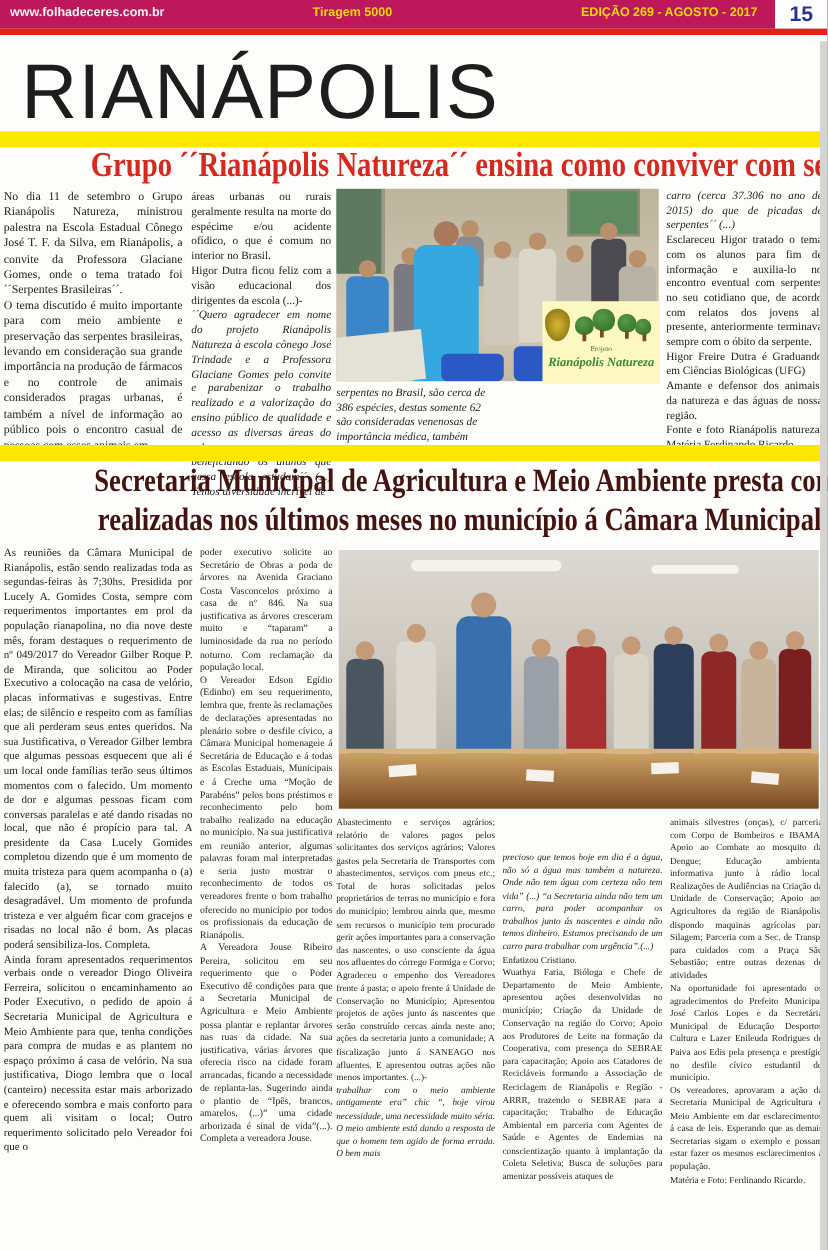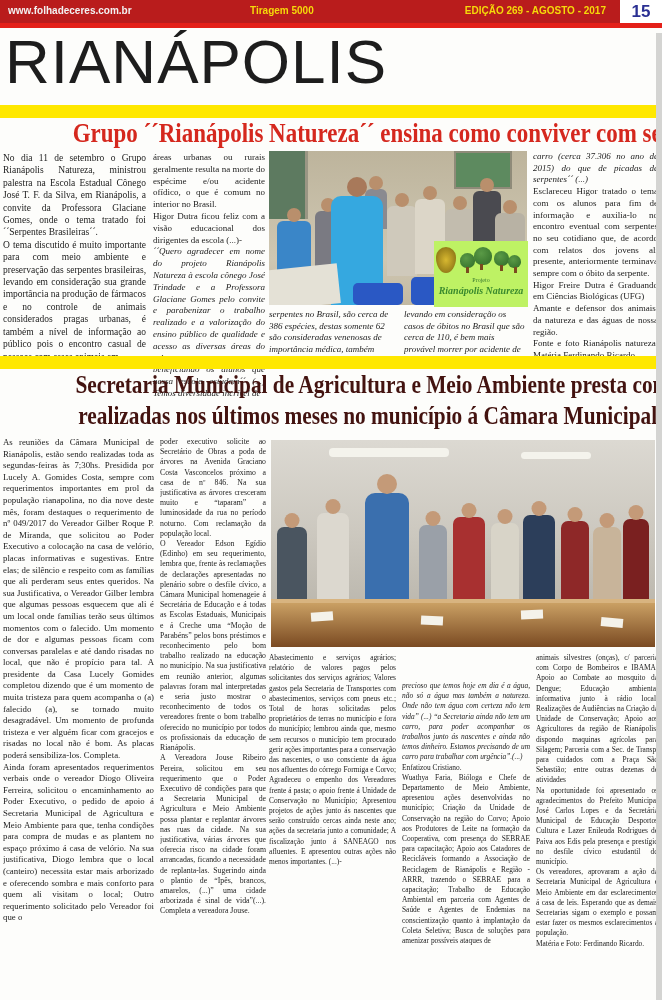--- a/index.html
+++ b/index.html
@@ -1,30 +1,30 @@
 <!DOCTYPE html>
 <html><head>
 <meta charset="utf-8">
 <style>
   html,body{margin:0;padding:0;background:#888;}
   .page{position:relative;width:662px;height:1000px;margin:0 auto;background:#fdfdfb;overflow:hidden;
         font-family:"Liberation Serif",serif;color:#222;}
   .abs{position:absolute;}
 
   
-  .topbar{left:0;top:0;width:662px;height:23px;background:#b91c1c;font-family:"Liberation Sans",sans-serif;
+  .topbar{left:0;top:0;width:662px;height:23px;background:#be185d;font-family:"Liberation Sans",sans-serif;
           font-size:10px;font-weight:bold;}
   .site-url{left:8px;top:5px;color:#f2f2f2;}
   .tiragem{left:250px;top:5px;color:#f5d90a;}
   .edition{right:56px;top:5px;color:#f5d90a;}
   .pagebox{right:0;top:0;width:42px;height:23px;background:#ffffff;text-align:center;}
   .pagebox span{color:#2b3093;font-size:17px;font-weight:bold;font-family:"Liberation Sans",sans-serif;line-height:23px;}
   .redstripe{left:0;top:23px;width:662px;height:5px;background:#e42019;}
 
-  .city{left:5px;top:22px;margin:0;font-family:"Liberation Sans",sans-serif;font-weight:400;
+  .city{left:5px;top:22px;margin:12px;font-family:"Liberation Sans",sans-serif;font-weight:400;
         font-size:62px;line-height:80px;color:#1d1d1d;letter-spacing:1px;}
   .ys{left:0;width:662px;height:13px;background:#ffe800;}
   .ys1{top:105px;} .ys2{top:356px;}
 
   .headline1{left:0;top:117px;width:662px;margin:0;text-align:center;white-space:nowrap;
              font-size:28px;font-weight:bold;color:#d5281e;}
   .headline2{left:0;top:369px;width:662px;margin:0;text-align:center;white-space:nowrap;
              font-size:26px;line-height:31px;font-weight:bold;color:#431310;}
   .cond{display:inline-block;transform:scaleX(0.82);transform-origin:50% 50%;}
 
@@ -63,21 +63,21 @@
   .ph1 .q8{left:226px;top:62px;width:30px;height:62px;background:#b8b2a4;}
   .ph1 .q9{left:96px;top:38px;width:22px;height:40px;background:#8a8a90;}
   .ph1 .jeans{position:absolute;left:66px;top:118px;width:44px;height:36px;background:#44618e;}
   .ph1 .table{position:absolute;left:-6px;top:116px;width:76px;height:40px;background:#e4e1d6;transform:rotate(-6deg);}
   .ph1 .chair{position:absolute;background:#2a58c4;border-radius:5px;}
   .ph1 .c1{left:84px;top:132px;width:50px;height:22px;}
   .ph1 .c2{left:142px;top:126px;width:52px;height:28px;}
   .ph1 .c3{left:202px;top:120px;width:54px;height:34px;}
 
   
-  .logo{left:434px;top:241px;width:94px;height:66px;background:#bef264;text-align:center;}
+  .logo{left:434px;top:241px;width:94px;height:66px;background:#fef9c3;text-align:center;}
   .seal{position:absolute;left:2px;top:6px;width:20px;height:26px;
         background:radial-gradient(#d8b830,#7a6410);border-radius:50% 50% 50% 50%/40% 40% 60% 60%;}
   .trees{position:absolute;left:24px;top:4px;width:68px;height:30px;}
   .tree{position:absolute;width:15px;height:15px;border-radius:50% 50% 45% 45%;
         background:radial-gradient(circle at 40% 35%,#5a9a46,#2f6b28);}
   .tree::after{content:'';position:absolute;left:6px;bottom:-5px;width:3px;height:6px;background:#7a4a20;}
   .tr1{left:2px;top:8px;} .tr2{left:16px;top:2px;width:18px;height:18px;} .tr3{left:36px;top:6px;}
   .tr4{left:50px;top:10px;width:13px;height:13px;}
   .logo-label{position:absolute;left:0;top:36px;width:94px;font-size:6px;color:#3a7a30;}
   .logo-text{position:absolute;left:0;top:44px;width:94px;font-size:10px;font-style:italic;font-weight:bold;color:#3a8a2e;
@@ -164,21 +164,20 @@
       <i class="tree tr1"></i>
         <i class="tree tr2"></i>
         <i class="tree tr3"></i>
         <i class="tree tr4"></i>
     </div>
     <div class="logo-label">Projeto</div>
     <div class="logo-text">Rianápolis Natureza</div>
   </div>
 
   <div class="abs cap1">serpentes no Brasil, são cerca de 386 espécies, destas somente 62 são consideradas venenosas de importância médica, também</div>
-  <div class="abs cap2">levando em consideração os casos de óbitos no Brasil que são cerca de 110, é bem mais provável morrer por acidente de</div>
   <div class="abs col a1c3">
       <p class="ital">carro (cerca 37.306 no ano de 2015) do que de picadas de serpentes´´ (...)</p>
       <p>Esclareceu Higor tratado o tema com os alunos para fim de informação e auxilia-lo no encontro eventual com serpentes no seu cotidiano que, de acordo com relatos dos jovens ali presente, anteriormente terminava sempre com o óbito da serpente.</p>
       <p>Higor Freire Dutra é Graduando em Ciências Biológicas (UFG)</p>
       <p>Amante e defensor dos animais, da natureza e das águas de nossa região.</p>
       <p>Fonte e foto Rianápolis natureza, Matéria Ferdinando Ricardo</p>
     </div>
 
   <div class="abs ys ys2"></div>
 
@@ -212,20 +211,21 @@
     <div class="fg f3"></div>
     <div class="desk"></div>
     <div class="paper pa1"></div>
     <div class="paper pa2"></div>
     <div class="paper pa3"></div>
     <div class="paper pa4"></div>
   </div>
 
   <div class="abs col a2c3">
       <p>Abastecimento e serviços agrários; relatório de valores pagos pelos solicitantes dos serviços agrários; Valores gastos pela Secretaria de Transportes com abastecimentos, serviços com pneus etc.; Total de horas solicitadas pelos proprietários de terras no município e fora do município; lembrou ainda que, mesmo sem recursos o município tem procurado gerir ações importantes para a conservação das nascentes, o uso consciente da água nos afluentes do córrego Formiga e Corvo; Agradeceu o empenho dos Vereadores frente á pasta; o apoio frente á Unidade de Conservação no Município; Apresentou projetos de ações junto ás nascentes que serão construído cercas ainda neste ano; ações da secretaria junto a comunidade; A fiscalização junto á SANEAGO nos afluentes. E apresentou outras ações não menos importantes. (...)-</p>
+      <p class="ital">trabalhar com o meio ambiente antigamente era” chic “, hoje virou necessidade, uma necessidade muito séria. O meio ambiente está dando a resposta de que o homem tem agido de forma errada. O bem mais</p>
     </div>
   <div class="abs col a2c4">
       <p class="ital">precioso que temos hoje em dia é a água, não só a água mas também a natureza. Onde não tem água com certeza não tem vida” (...) “a Secretaria ainda não tem um carro, para poder acompanhar os trabalhos junto ás nascentes e ainda não temos dinheiro. Estamos precisando de um carro para trabalhar com urgência”.(...)</p>
       <p>Enfatizou Cristiano.</p>
       <p>Wuathya Faria, Bióloga e Chefe de Departamento de Meio Ambiente, apresentou ações desenvolvidas no município; Criação da Unidade de Conservação na região do Corvo; Apoio aos Produtores de Leite na formação da Cooperativa, com presença do SEBRAE para capacitação; Apoio aos Catadores de Recicláveis formando a Associação de Reciclagem de Rianápolis e Região - ARRR, trazendo o SEBRAE para a capacitação; Trabalho de Educação Ambiental em parceria com Agentes de Saúde e Agentes de Endemias na conscientização quanto à implantação da Coleta Seletiva; Busca de soluções para amenizar possíveis ataques de</p>
     </div>
   <div class="abs col a2c5">
       <p>animais silvestres (onças), c/ parceria com Corpo de Bombeiros e IBAMA; Apoio ao Combate ao mosquito da Dengue; Educação ambiental informativa junto à rádio local; Realizações de Audiências na Criação da Unidade de Conservação; Apoio aos Agricultores da região de Rianápolis, dispondo maquinas agrícolas para Silagem; Parceria com a Sec. de Transp. para cuidados com a Praça São Sebastião;  entre outras dezenas de atividades</p>
       <p>Na oportunidade foi apresentado os agradecimentos do Prefeito Municipal José Carlos Lopes e da Secretária Municipal de Educação Desportos Cultura e Lazer  Enileuda Rodrigues de Paiva aos Edis pela presença e prestígio no desfile cívico estudantil do município.</p>
       <p>Os vereadores, aprovaram a ação da Secretaria Municipal de Agricultura e Meio Ambiente em dar esclarecimentos á casa de leis. Esperando que as demais Secretarias sigam o exemplo e possam estar fazer os mesmos esclarecimentos á população.</p>

